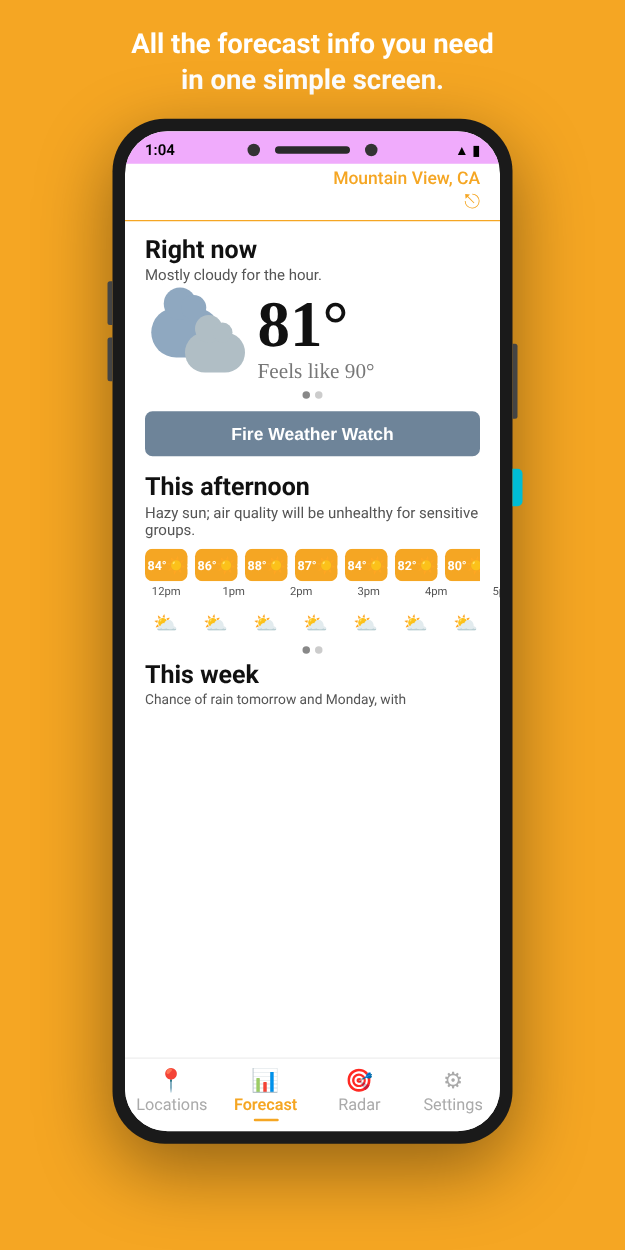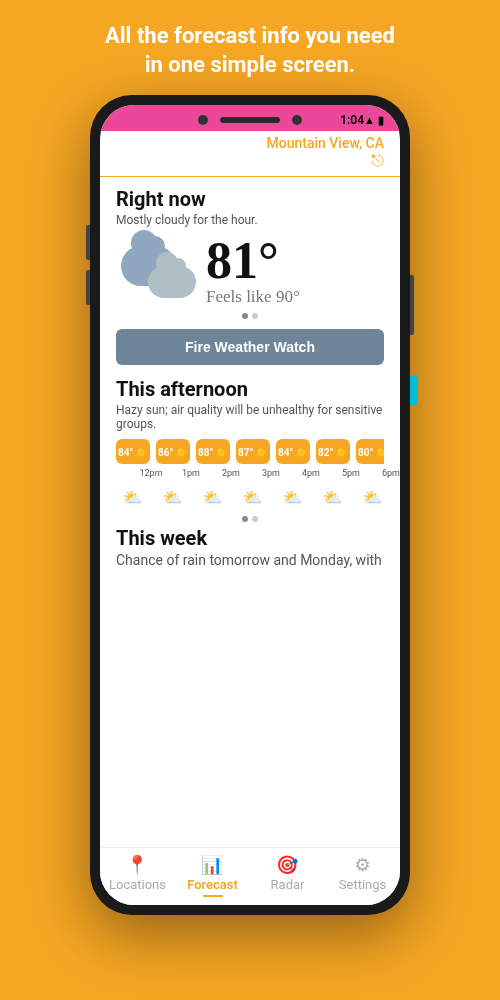--- a/index.html
+++ b/index.html
@@ -63,26 +63,26 @@
       height: 100%;
       background: white;
       border-radius: 34px;
       overflow: hidden;
       display: flex;
       flex-direction: column;
     }
 
     .status-bar {
       display: flex;
-      justify-content: flex-end;
+      justify-content: space-between;
       align-items: center;
       padding: 8px 16px 4px;
       font-size: 12px;
       font-weight: 600;
-      background: #ec4899;
+      background: #f0abfc;
     }
 
     .status-icons {
       display: flex;
       align-items: center;
       gap: 3px;
     }
 
     .wifi-icon, .battery-icon {
       font-size: 11px;
@@ -283,23 +283,22 @@
     }
 
     .hour-uv {
       font-size: 8px;
       color: white;
       font-weight: 600;
     }
 
     .hour-times {
       display: flex;
-      gap: 6px;
+      gap: 20px;
       margin-top: 4px;
-      margin-left: 18px;
     }
 
     .hour-time {
       flex-shrink: 0;
       width: 34px;
       text-align: center;
       font-size: 9px;
       color: #555;
     }
 
@@ -324,21 +323,21 @@
       justify-content: center;
       gap: 4px;
       margin: 6px 0 4px;
     }
 
     .section-week {
       margin-top: 4px;
     }
 
     .week-subtitle {
-      font-size: 14px;
+      font-size: 11px;
       color: #555;
       margin-top: 2px;
     }
 
     .bottom-nav {
       display: flex;
       border-top: 1px solid #eee;
       padding: 6px 0 8px;
       background: white;
     }

